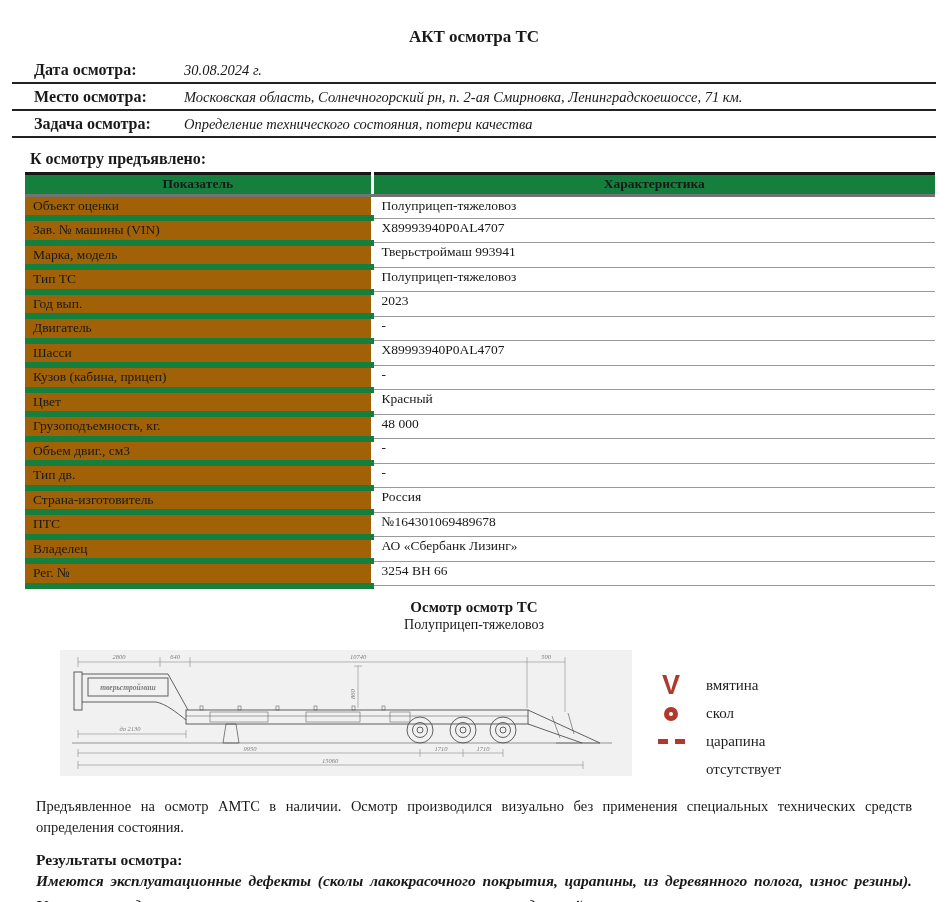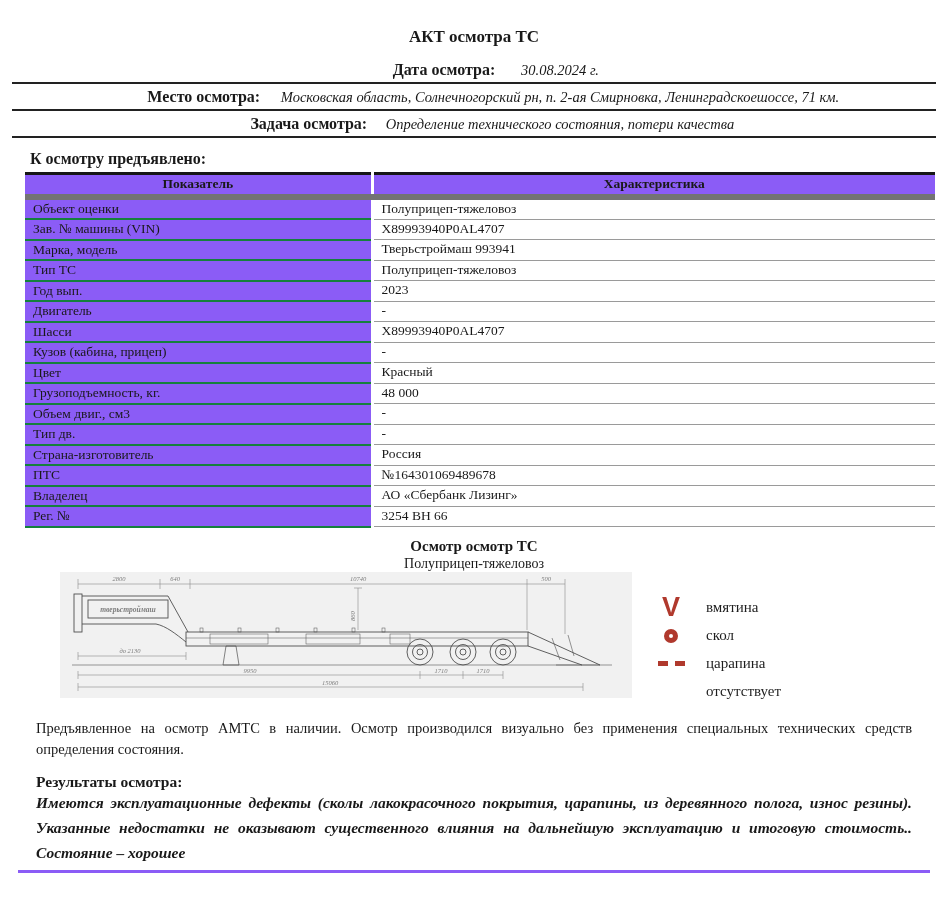--- a/index.html
+++ b/index.html
@@ -10,40 +10,40 @@
     color:#191919;
     position:relative;
     overflow:hidden;
   }
   .page { width:948px; height:902px; }
 
   
   .doc-title { text-align:center; font-weight:bold; font-size:17px; padding-top:27px; }
 
   
-  .info-rows { margin:10px 12px 0 12px;text-align:center; }
+  .info-rows { margin:10px 12px 0 12px; }
   .info-row { border-bottom:2px solid #222; padding:4px 0 3px 0; white-space:nowrap; }
   .info-row .lbl { display:inline-block; width:168px; padding-left:22px; font-weight:bold; font-size:16px; }
   .info-row .val { font-style:italic; font-size:14.5px; }
 
   
   .sec-heading { margin:12px 0 4px 30px; font-weight:bold; font-size:16px; }
 
   
   table.veh { border-collapse:collapse; width:910px; margin-left:25px; border-top:3px solid #161616; font-size:13.5px; table-layout:fixed; }
   table.veh th, table.veh td { padding:1px 8px; line-height:16.5px; text-align:left; font-weight:normal; vertical-align:top; }
-  table.veh th { background:#8b5cf6; font-weight:bold; text-align:center; border-bottom:6px solid #737373; }
+  table.veh th { background:#15803d; font-weight:bold; text-align:center; border-bottom:3px solid #737373; }
   table.veh th:first-child, table.veh td:first-child { width:347px; border-right:3px solid #ffffff; }
-  table.veh td:first-child { background:#8b5cf6; border-bottom:2px solid #15803d; }
+  table.veh td:first-child { background:#a16207; border-bottom:6px solid #15803d; }
   table.veh td:last-child { background:#ffffff; border-bottom:1px solid #9a9a9a; }
 
   
   .fig-title { text-align:center; font-weight:bold; font-size:15px; margin-top:10px; }
   .fig-subtitle { text-align:center; font-size:14px; margin-top:1px; }
-  .fig-wrap { position:relative; height:132px; margin-top:0; }
+  .fig-wrap { position:relative; height:132px; margin-top:17px; }
   .fig-svg { position:absolute; left:60px; top:0; background:#f1f1f1; }
   .legend { position:absolute; left:648px; top:22px; width:230px; }
   .legend-row { display:flex; align-items:center; height:28px; }
   .legend-sym { width:46px; display:flex; justify-content:center; align-items:center; }
   .legend-lbl { font-size:15px; color:#1e1e1e; margin-left:12px; }
   .sym-v { font-family:"Liberation Sans", sans-serif; font-weight:bold; font-size:27px; line-height:1; color:#b0392d; }
   .sym-dash { display:flex; gap:7px; }
   .sym-dash i { display:block; width:10px; height:5px; background:#b0392d; }
   .sym-o { width:14px; height:14px; border:5px solid #b0392d; border-radius:50%; }
 

